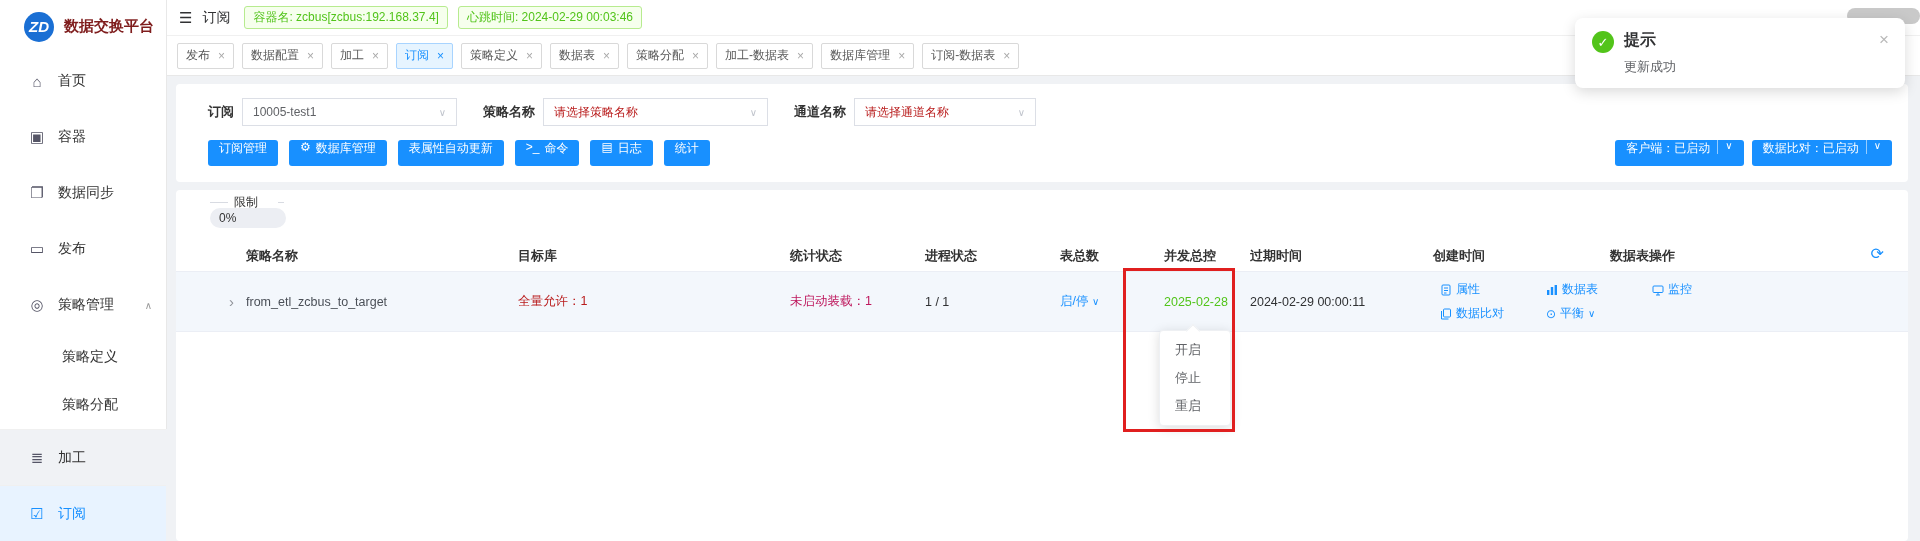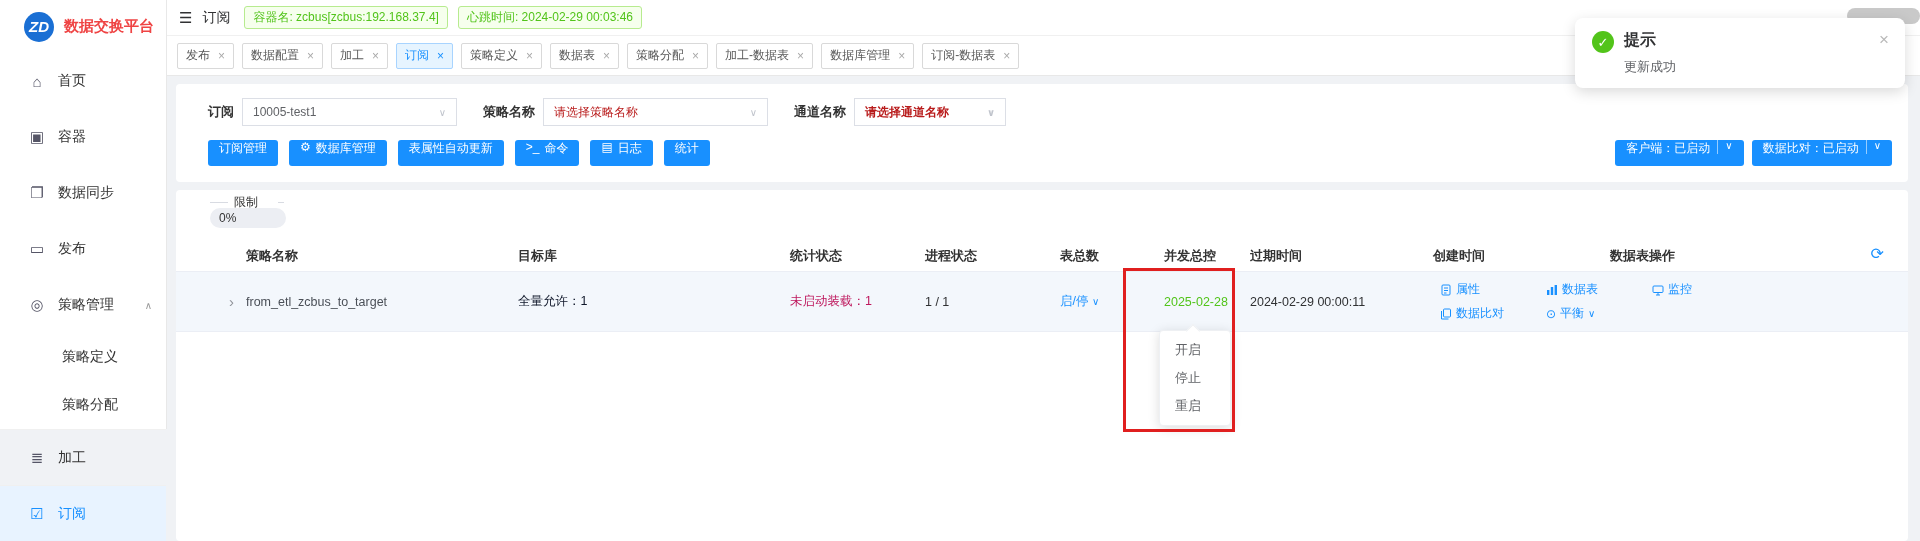--- a/index.html
+++ b/index.html
@@ -7,21 +7,21 @@
   body { position:relative; overflow:hidden; background:#f0f2f5;
          font-family:"Liberation Sans","DejaVu Sans",sans-serif; color:#303133; }
 
   
   .sidebar { position:absolute; left:0; top:0; width:167px; height:429px; background:#fff;
              border-right:1px solid #e8e8e8; z-index:3; }
   .brand { height:53px; display:flex; align-items:center; padding-left:24px; }
   .logo { width:30px; height:30px; border-radius:50%; background:#1a6fd4; color:#fff;
           font-weight:bold; font-style:italic; font-size:15px; display:flex;
           align-items:center; justify-content:center; }
-  .brand-title { font-size:15px; font-weight:bold; color:#ef4444; margin-left:10px; }
+  .brand-title { font-size:15px; font-weight:bold; color:#7f1d1d; margin-left:10px; }
   .side-item { height:56px; display:flex; align-items:center; padding:0 14px 0 28px;
                font-size:14px; color:#333; cursor:pointer; }
   .side-item .ic { width:18px; margin-right:12px; color:#556; font-size:15px; text-align:center; }
   .side-sub { height:48px; padding-left:62px; }
   .side-item.btop { border-top:1px solid #f0f0f0; }
   .side-item.active { background:#e8f3ff; color:#1890ff; }
   .side-item.active .ic { color:#1890ff; }
   .side-caret { margin-left:auto; font-size:10px; color:#999; }
 
   
@@ -48,21 +48,21 @@
   .table-card { top:190px; height:351px; }
 
   
   .filter-row { position:absolute; top:14px; left:32px; display:flex; align-items:center; }
   .f-label { font-size:13px; font-weight:bold; color:#333; margin-right:8px; white-space:nowrap; }
   .select { border:1px solid #dcdfe6; border-radius:0; height:28px; background:#fff;
             display:flex; align-items:center; padding:0 10px; font-size:12px; cursor:pointer; }
   .select .caret { margin-left:auto; color:#c0c4cc; font-size:10px; }
   .sel-subscribe { width:215px; margin-right:26px; }
   .sel-policy   { width:225px; margin-right:26px; }
-  .sel-channel  { width:152px;font-weight:bold; }
+  .sel-channel  { width:182px; }
   .val { color:#606266; }
   .ph  { color:#b91c1c; }
 
   
   .btn-row { position:absolute; top:56px; left:32px; display:flex; gap:11px; }
   .btn { background:#1890ff; color:#fff; border:none; border-radius:3px; height:26px;
          font-size:12px; padding:0 11px; display:flex; gap:5px;
          cursor:pointer; font-family:inherit; white-space:nowrap; }
   .btn .bic { font-size:12px; }
   .btn-right { position:absolute; top:56px; right:16px; display:flex; gap:8px; }
@@ -86,21 +86,21 @@
   .refresh { position:absolute; top:56px; right:24px; color:#1890ff; font-size:16px; cursor:pointer; line-height:1; }
   .cell-exp { text-align:right; padding-right:12px; color:#909399; font-size:15px; cursor:pointer; }
   .cell-name { font-size:12.5px; color:#4a4f57; }
   .cell-db { display:flex; font-size:12px; }
   .db-main { width:164px; line-height:21px; }
   .db-tag { display:inline-block; border:1px solid #e4e7ed; background:#f4f4f5; color:#909399;
             border-radius:2px; padding:0 4px; font-size:11px; line-height:16px; margin-right:4px; }
   .db-links { line-height:21px; }
   .blink { color:#1890ff; font-size:12px; cursor:pointer; white-space:nowrap; }
   .blink .lic { font-size:11px; margin-right:3px; }
-  .cell-stat { color:#0f172a; font-size:12.5px; }
+  .cell-stat { color:#b91c1c; font-size:12.5px; }
   .cell-proc { color:#be185d; font-size:12.5px; }
   .cell-total { font-size:12.5px; color:#303133; }
   .cell-conc { color:#1890ff; font-size:12.5px; cursor:pointer; }
   .cell-conc .caret { font-size:10px; }
   .cell-exp-date { color:#52c41a; font-size:12.5px; }
   .cell-created { font-size:12.5px; color:#303133; }
   .cell-ops { display:grid; grid-template-columns:repeat(3,106px); row-gap:7px; padding-left:7px; }
   .op { display:flex; align-items:center; gap:4px; color:#1890ff; font-size:12px; cursor:pointer; }
   .op svg { flex:none; }
 

